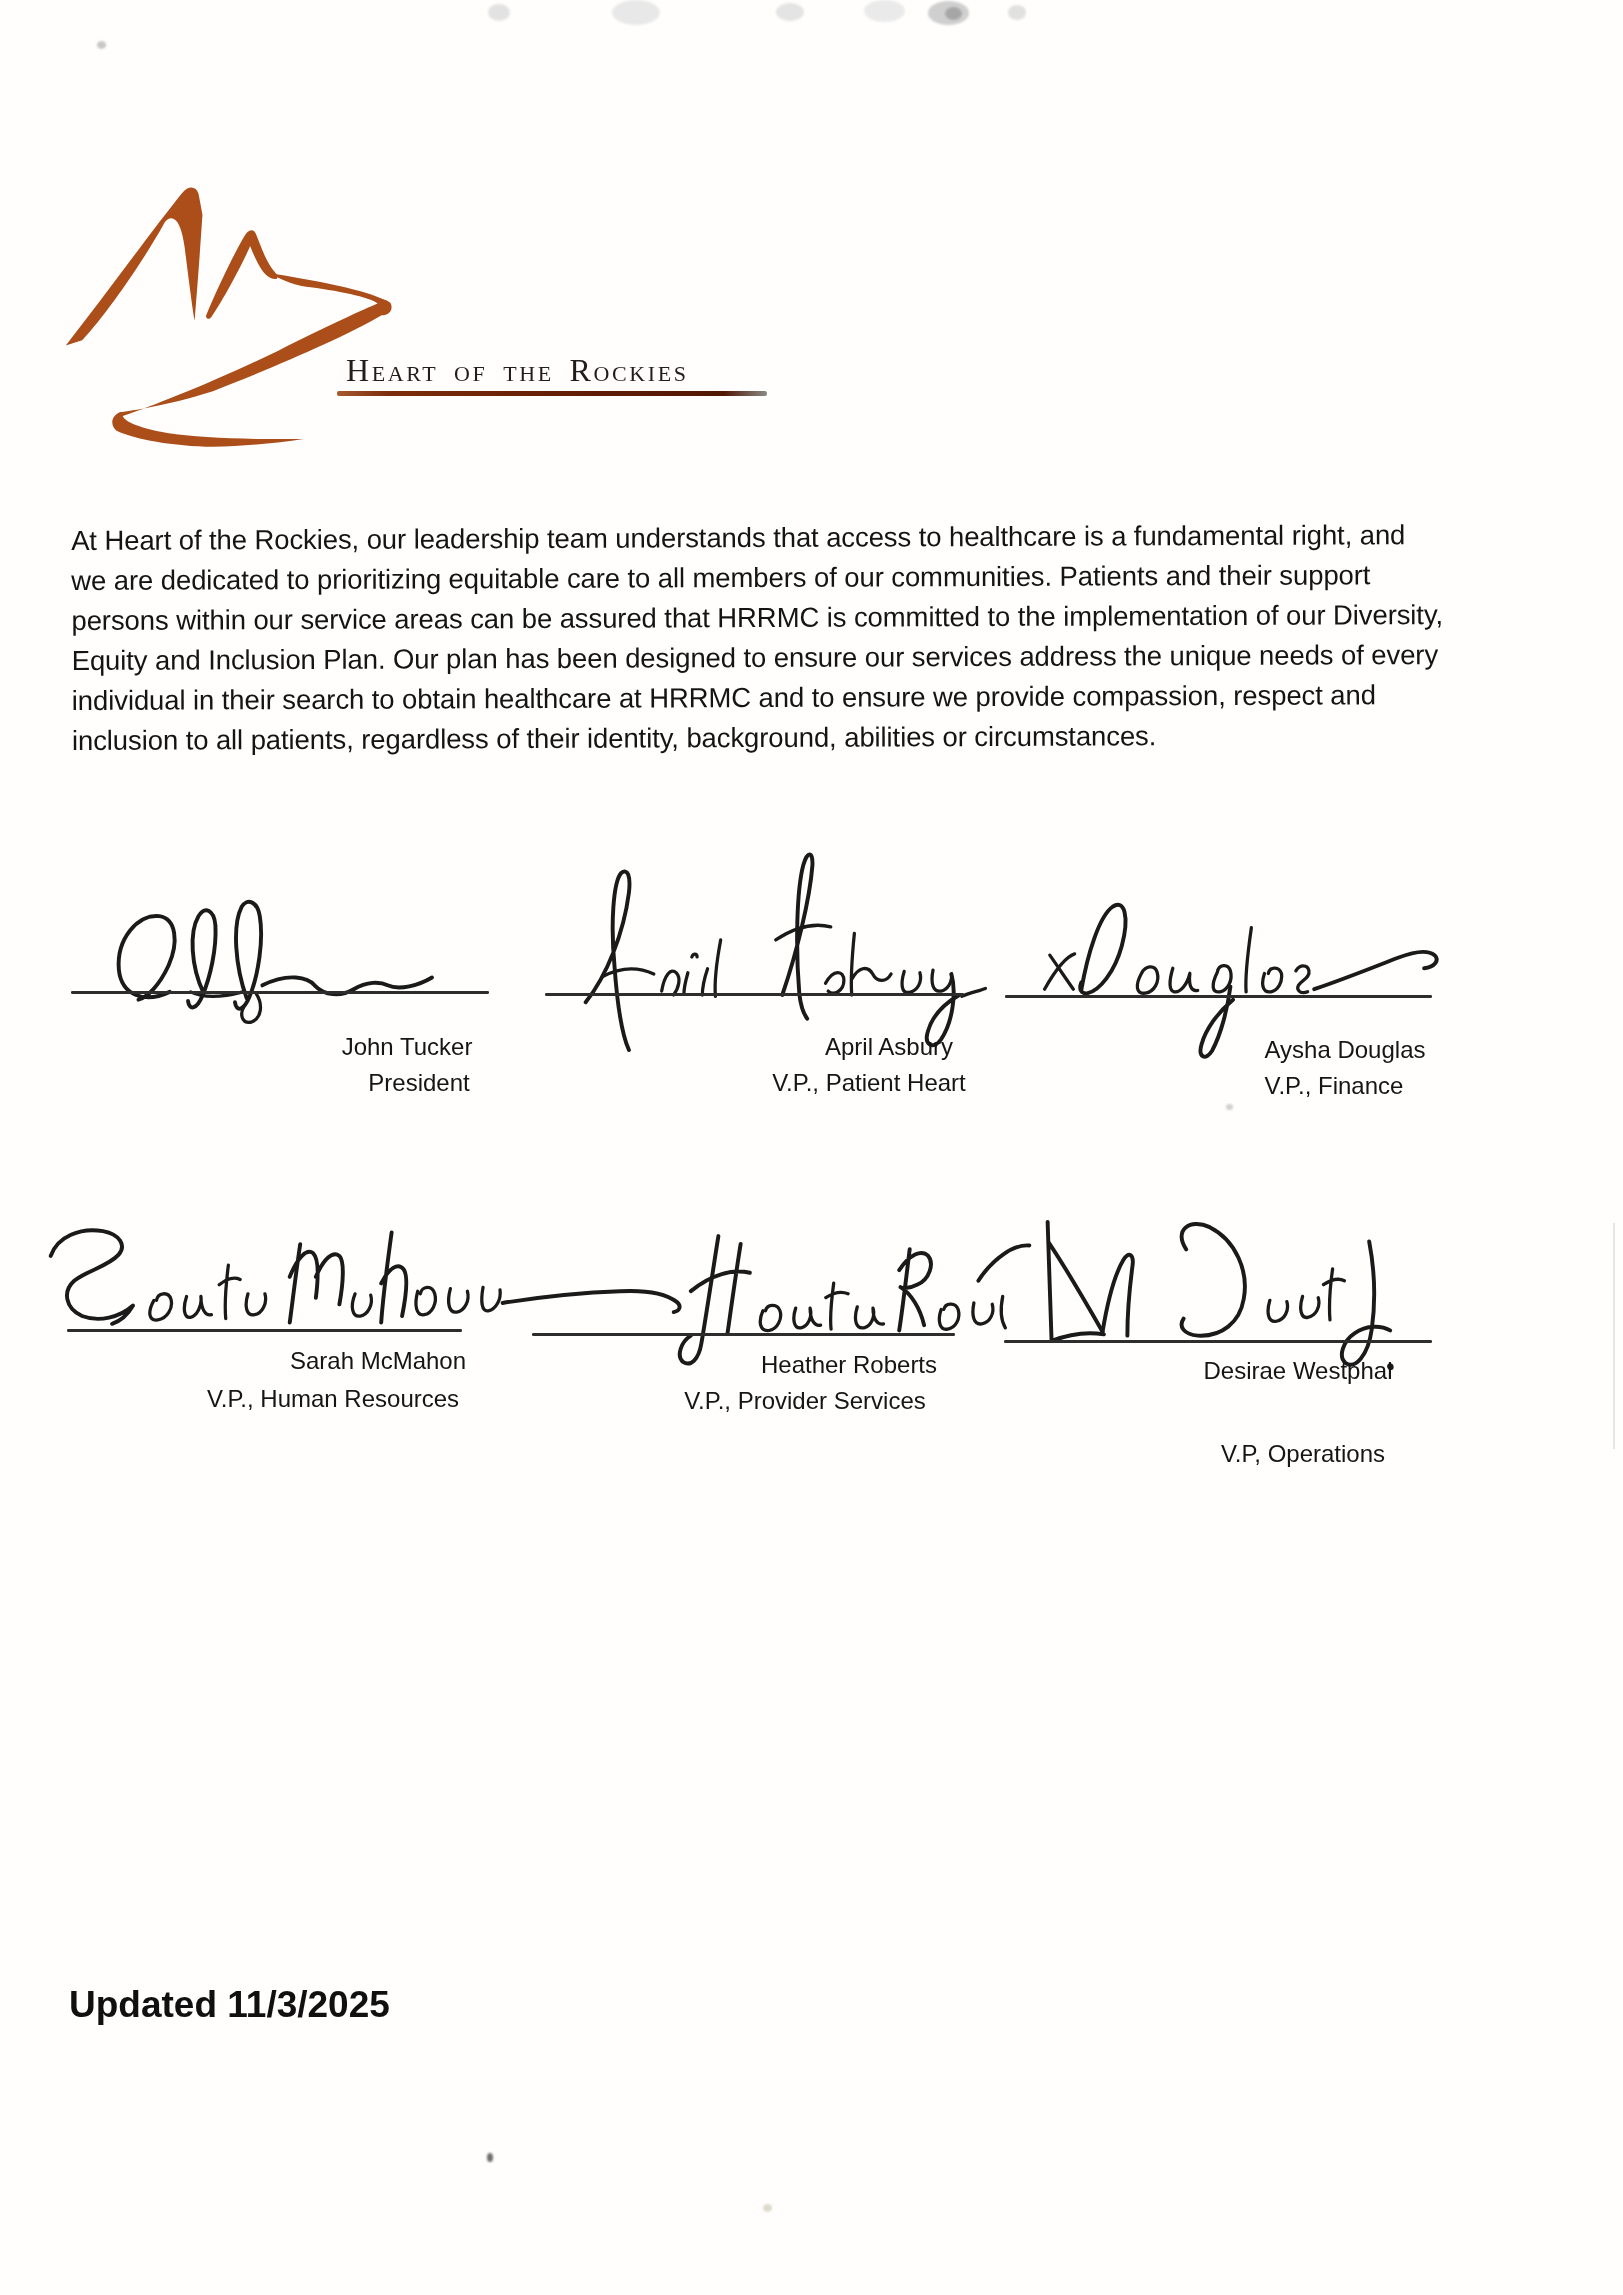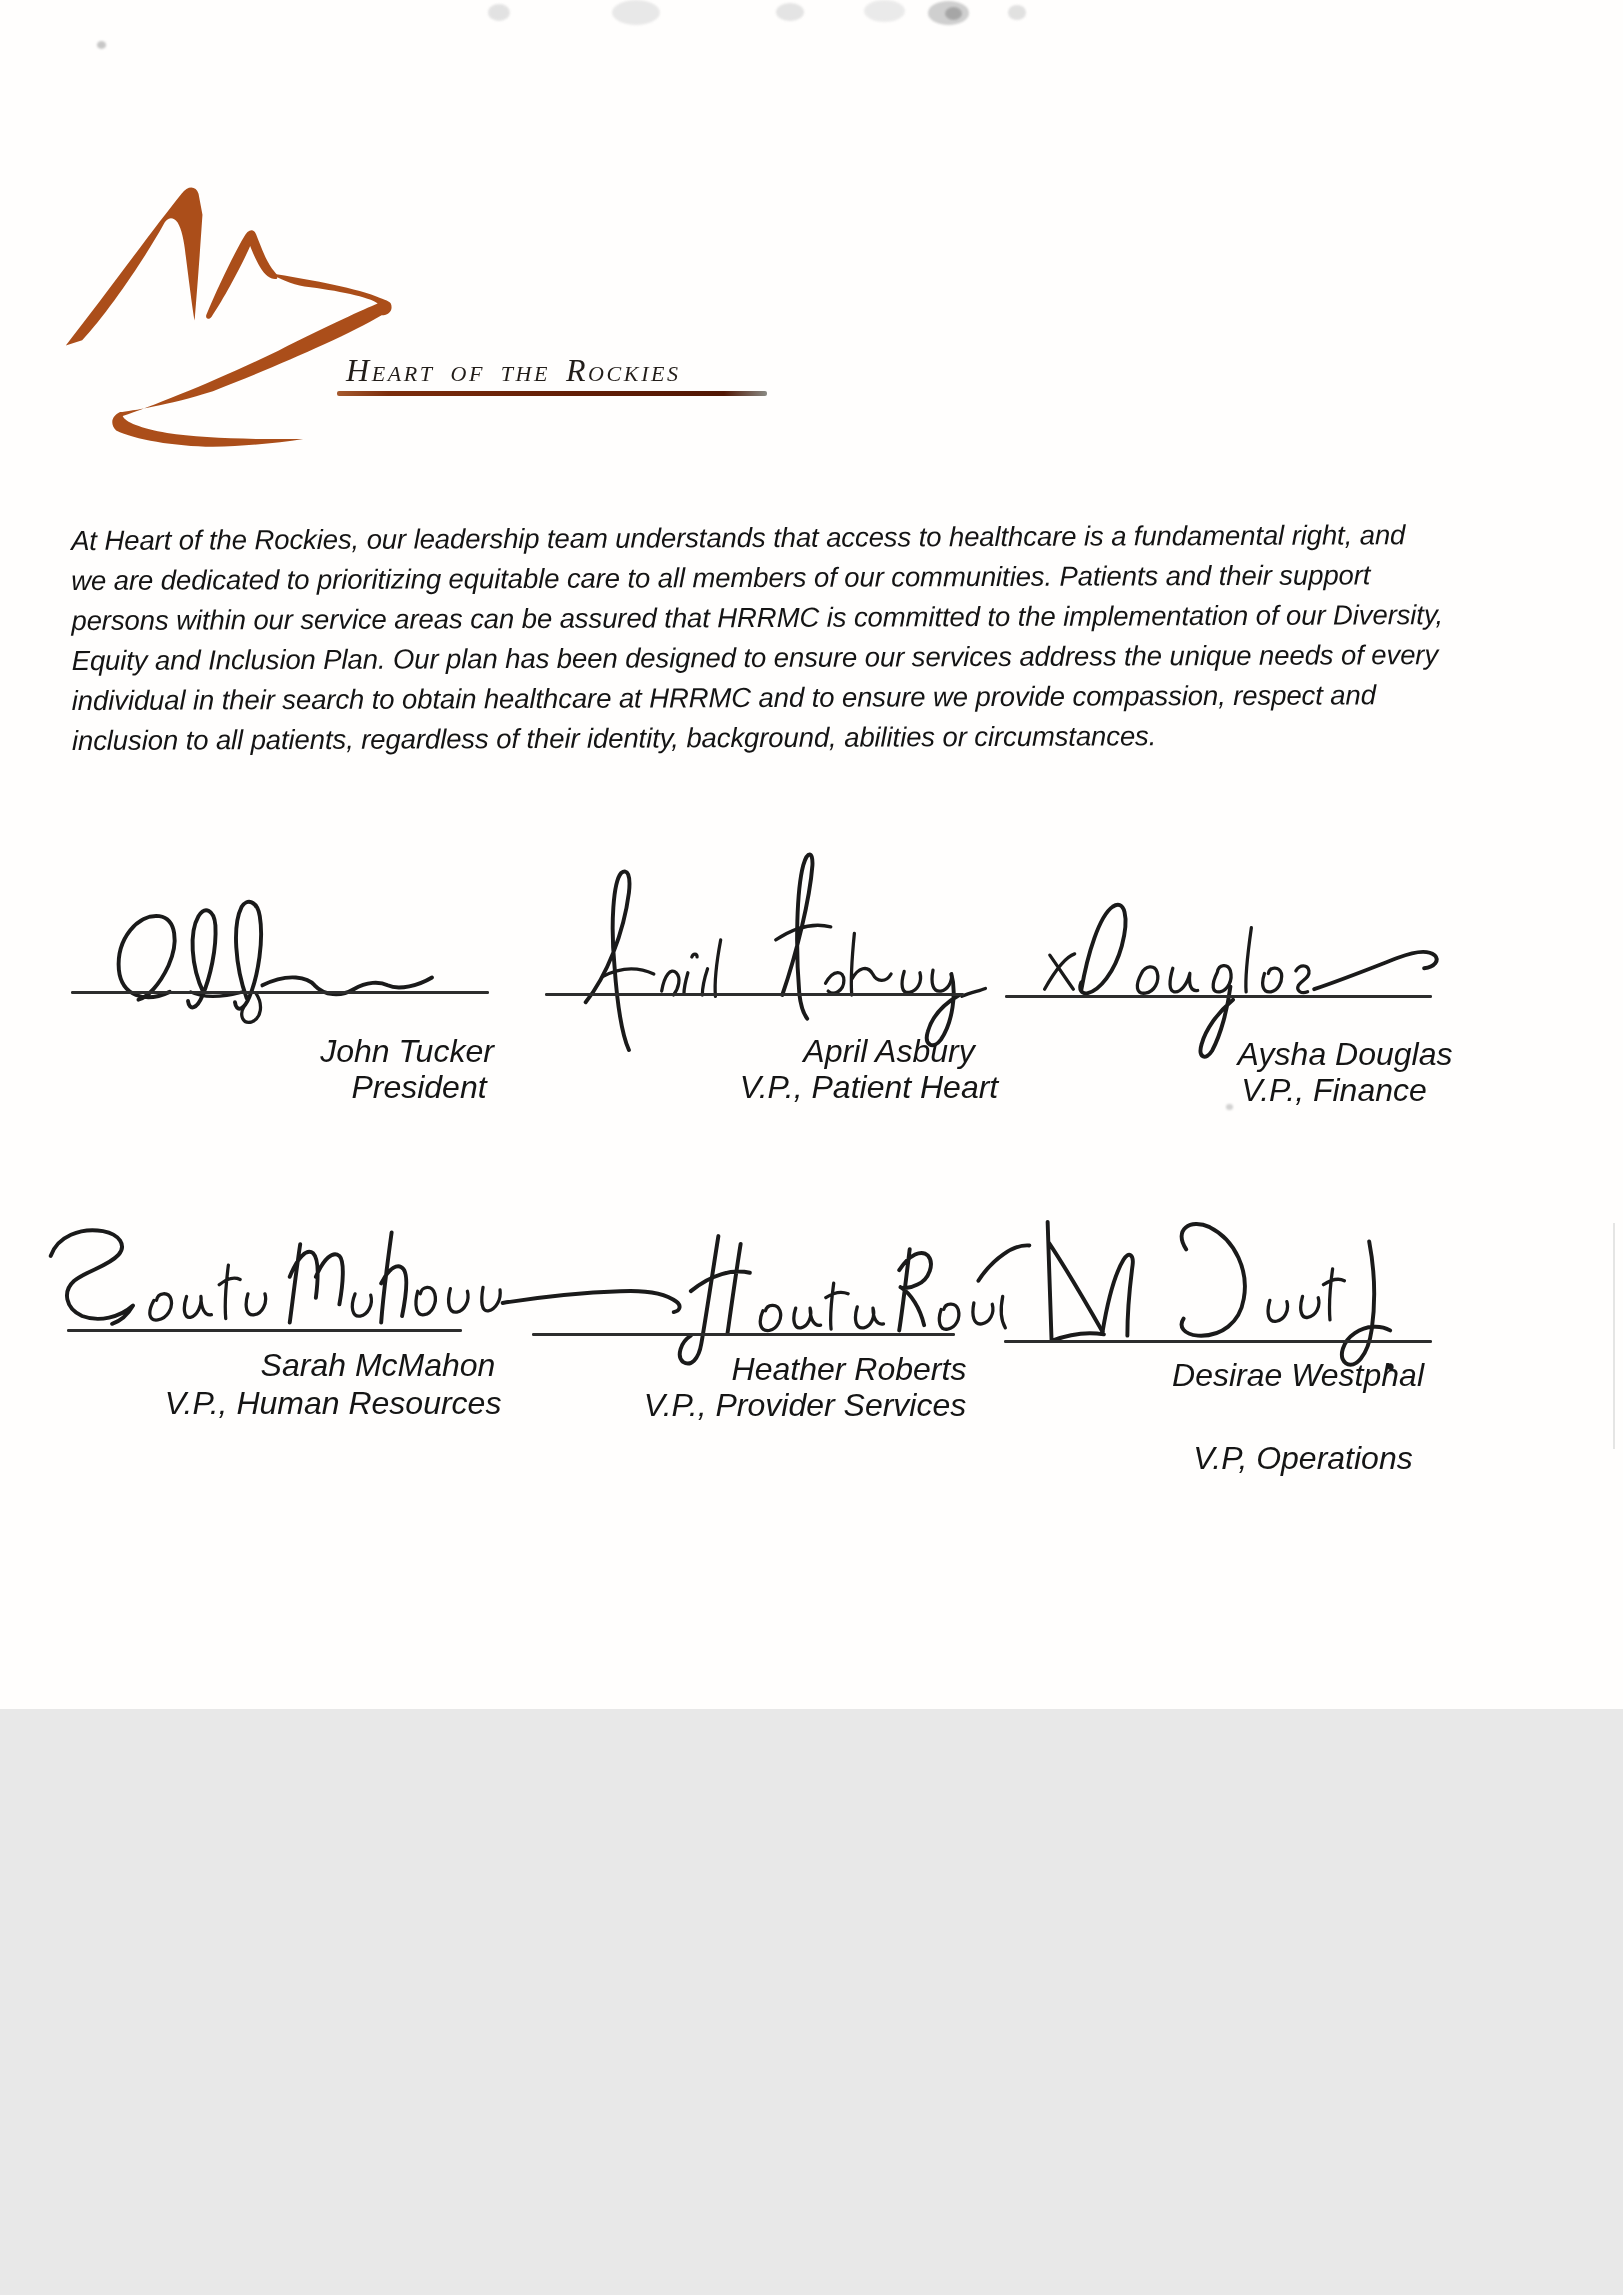--- a/index.html
+++ b/index.html
@@ -1,23 +1,22 @@
 <!DOCTYPE html>
 <html style="font-size:10.5px"><head>
 <meta charset="utf-8">
 <style>
   html,body{margin:0;padding:0;background:#e8e8e8;}
   .page{
     position:relative;
-    width:1624px;height:1709px;
+    width:1624px;height:2295px;
     background:#fffefd;
     overflow:hidden;
     font-family:"Liberation Sans", sans-serif;
     color:#161616;
-    font-style:italic;
   }
   .abs{position:absolute;}
 
   
   .logo-mark{left:56px;top:175px;width:340px;height:282px;}
   .logo-line1{
     left:346px;top:352px;
     font-family:"Liberation Serif", serif;
     font-variant:small-caps;
     font-size:32px;letter-spacing:2.6px;word-spacing:5.2px;
@@ -42,21 +41,21 @@
   }
   .statement .line{
     font-size:27.5px;line-height:40px;
     letter-spacing:-0.1px;
     color:#141414;white-space:nowrap;
   }
 
   
   .sig-line{height:2.6px;background:#2d2d2d;border-radius:1.3px;}
   .sig-name,.sig-title{
-    font-size:32px;font-weight:500;color:#151515;
+    font-size:24px;font-weight:500;color:#151515;
     white-space:nowrap;transform:translateX(-50%);
   }
   .sig-svg path{fill:none;stroke:#1a1a1a;stroke-width:6;stroke-linecap:round;stroke-linejoin:round;}
   .sig-svg path.thin{stroke-width:5;}
 
   
   .updated{
     left:69px;top:1984px;
     font-size:37px;font-weight:700;color:#101010;
     letter-spacing:0px;white-space:nowrap;

